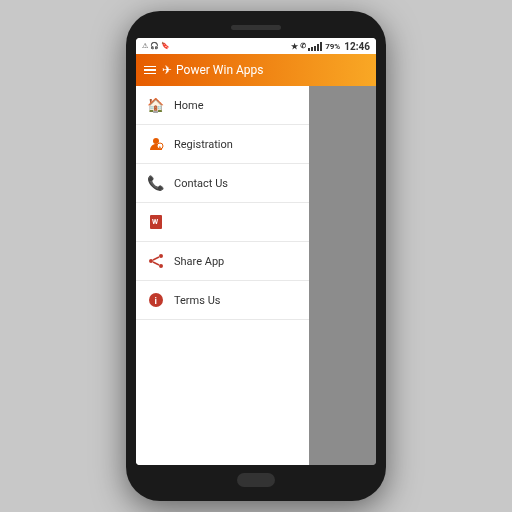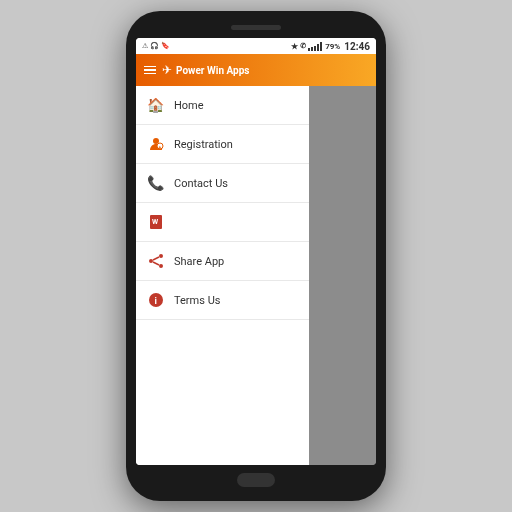--- a/index.html
+++ b/index.html
@@ -95,22 +95,22 @@
     }
 
     .toolbar-icon {
       color: white;
       font-size: 12px;
       margin-right: 4px;
     }
 
     .toolbar-title {
       color: white;
-      font-size: 10px;
-      font-weight: 700;
+      font-size: 12px;
+      font-weight: 400;
     }
 
     
     .drawer-overlay {
       position: relative;
       flex: 1;
       display: flex;
       overflow: hidden;
     }
 

